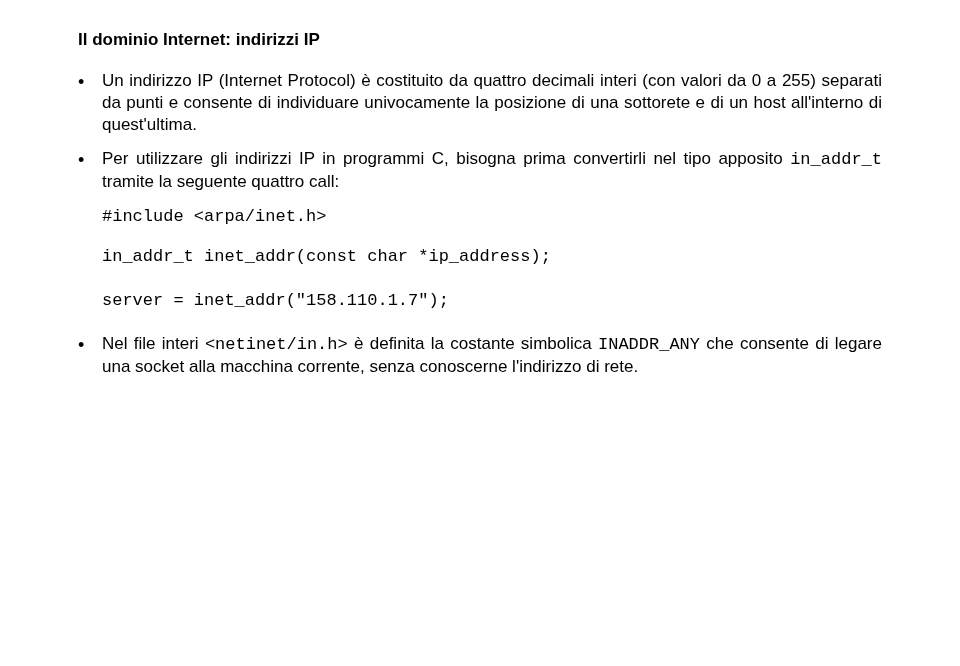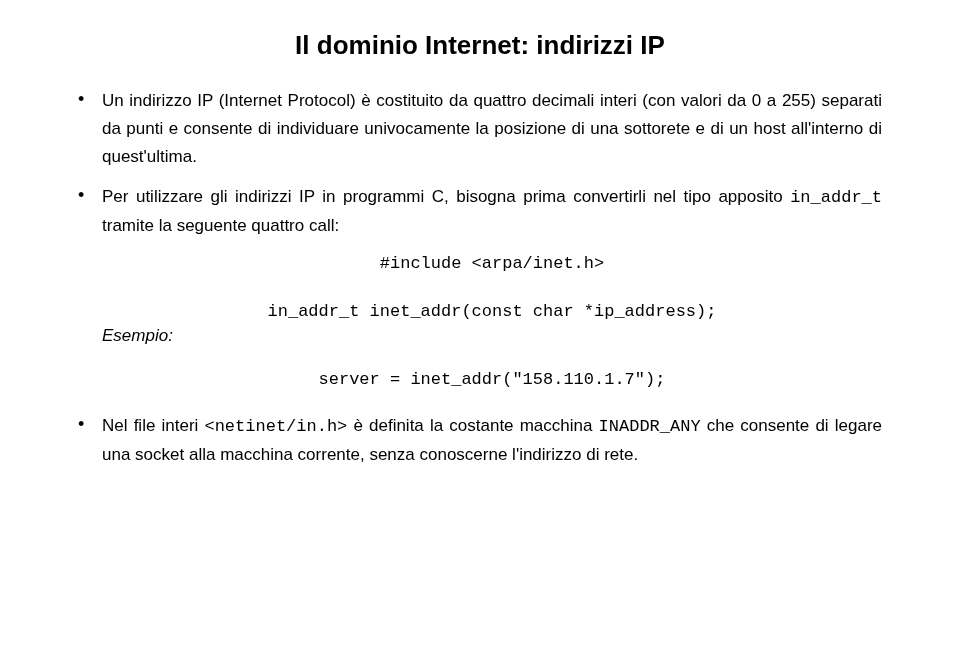--- a/index.html
+++ b/index.html
@@ -9,53 +9,51 @@
     height: 666px;
     background: #ffffff;
     font-family: "Trebuchet MS", "Helvetica Neue", Arial, sans-serif;
     color: #000;
   }
   .page {
     padding: 30px 78px 30px 78px;
     box-sizing: border-box;
   }
   .title {
-    text-align: center;
     font-weight: 700;
-    font-size: 26px;
-    margin-bottom: 26px;
+    font-size: 17px;
+    margin-bottom: 20px;
   }
   .bullet-item {
     display: flex;
     flex-direction: row;
     margin-bottom: 10px;
   }
   .bullet {
     width: 24px;
     flex: 0 0 24px;
     font-size: 18px;
     line-height: 24px;
   }
   .bullet-body {
     flex: 1;
     font-size: 17px;
-    line-height: 28px;
+    line-height: 22px;
     text-align: justify;
   }
   .code {
     font-family: "Courier New", Courier, monospace;
-    text-align: center;
   }
   .indent-block {
     margin-left: 24px;
     font-size: 17px;
     line-height: 24px;
   }
   .mt-small { margin-top: 12px; }
-  .mt-med { margin-top: 24px; }
+  .mt-med { margin-top: 16px; }
   .mt-large { margin-top: 20px; }
   .italic { font-style: italic; }
 </style>
 </head>
 <body>
 
 <div class="page">
 
   <div class="title">Il dominio Internet: indirizzi IP</div>
 
@@ -68,27 +66,24 @@
     <div class="bullet">•</div>
     <div class="bullet-body">
       <span>Per utilizzare gli indirizzi IP in programmi C, bisogna prima convertirli nel tipo apposito </span><span class="code">in_addr_t</span><span> tramite la seguente quattro call:</span>
     </div>
   </div>
 
   <div class="indent-block mt-small code">#include &lt;arpa/inet.h&gt;</div>
 
   <div class="indent-block mt-med code">in_addr_t inet_addr(const char *ip_address);</div>
 
-  <div class="indent-block">
-    <span class="italic">Esempio:</span>
-  </div>
 
 
   <div class="indent-block mt-large code">server = inet_addr("158.110.1.7");</div>
 
   <div class="bullet-item mt-large">
     <div class="bullet">•</div>
     <div class="bullet-body">
-      <span>Nel file interi </span><span class="code">&lt;netinet/in.h&gt;</span><span> è definita la costante macchina </span><span class="code">INADDR_ANY</span><span> che consente di legare una socket alla macchina corrente, senza conoscerne l'indirizzo di rete.</span>
+      <span>Nel file interi </span><span class="code">&lt;netinet/in.h&gt;</span><span> è definita la costante simbolica </span><span class="code">INADDR_ANY</span><span> che consente di legare una socket alla macchina corrente, senza conoscerne l'indirizzo di rete.</span>
     </div>
   </div>
 
 </div>
 
 </body></html>

